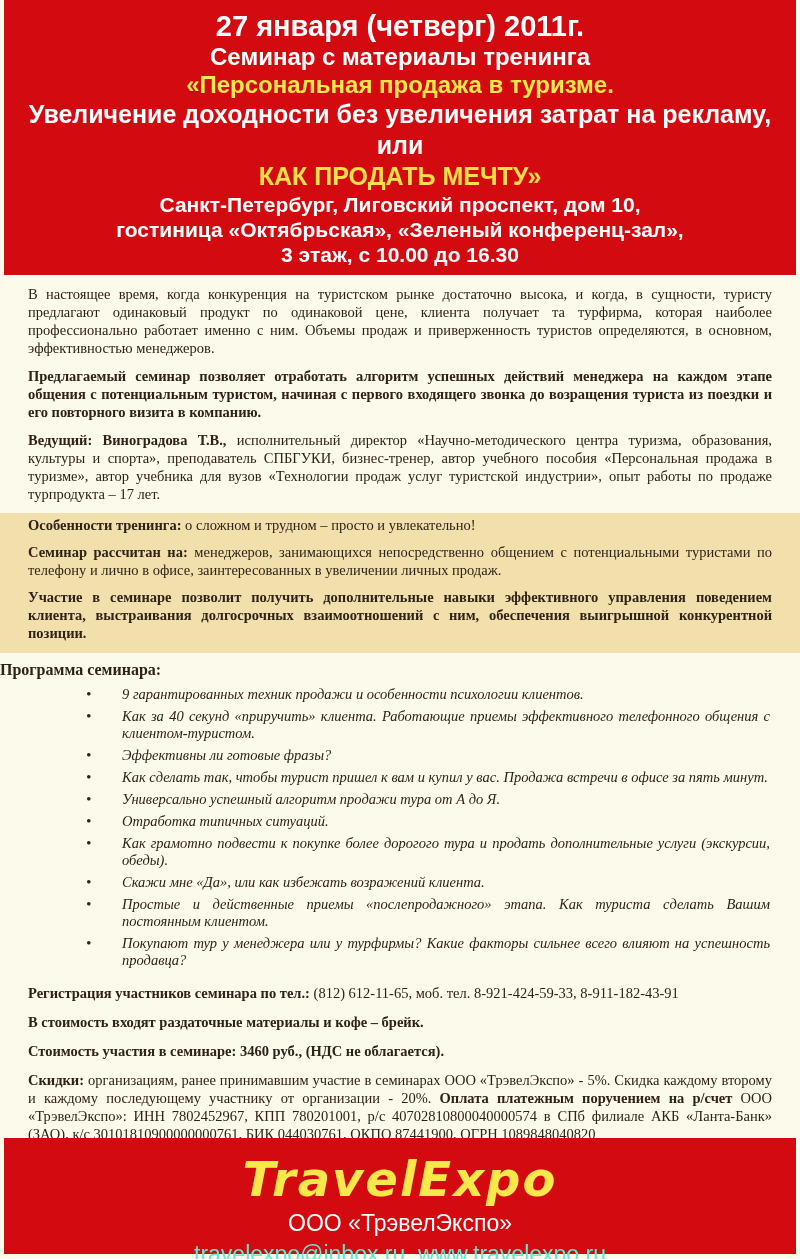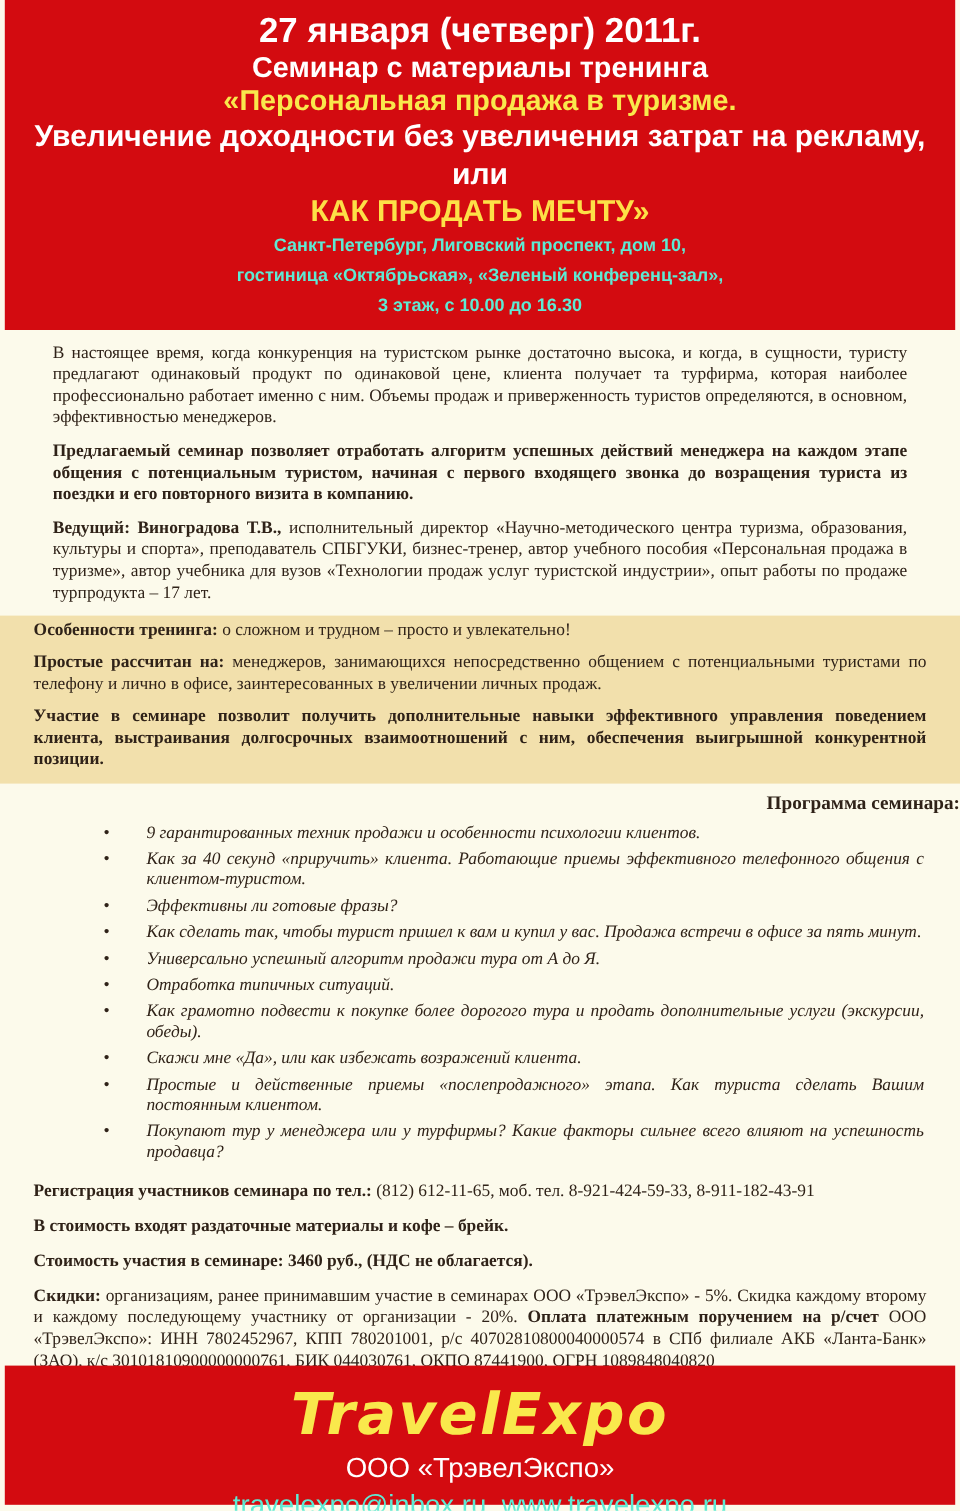--- a/index.html
+++ b/index.html
@@ -12,32 +12,32 @@
   .header{
     background:#D30B10;margin:0 4px;padding:10px 8px 8px;
     text-align:center;color:#FFFFFF;
     font-family:"Liberation Sans", sans-serif;font-weight:bold;
   }
   .h-l1{font-size:29px;line-height:33px;}
   .h-l2{font-size:24px;line-height:28px;}
   .h-l3{font-size:24px;line-height:28px;color:#F9E84C;}
   .h-l4{font-size:25px;line-height:31px;}
   .h-l5{font-size:25px;line-height:31px;color:#fde047;}
-  .h-l6{font-size:15px;line-height:25px;color:#5eead4;}
+  .h-l6{font-size:21px;line-height:25px;color:#ffffff;}
   
   .content{padding:10px 28px 0;font-size:14.5px;line-height:18px;text-align:justify;}
-  .content p{margin:0 16px 10px;}
+  .content p{margin:0 0 10px;}
   .b{font-weight:bold;}
   .highlight{
     background:#F2E0AC;margin:2px 0 0;padding:3px 28px 2px;
     font-size:14.5px;line-height:18px;text-align:justify;
   }
   .highlight p{margin:0 0 9px;}
   .program-title{
-    text-align:right;font-weight:bold;font-size:16px;margin:8px 0 7px;
+    text-align:left;font-weight:bold;font-size:16px;margin:8px 0 7px;
   }
   ul.program{
     list-style:none;margin:0;padding:0 30px 4px 122px;
     font-size:14.5px;line-height:17px;font-style:italic;
   }
   ul.program li{position:relative;margin-bottom:5px;text-align:justify;}
   ul.program li::before{
     content:"\2022";position:absolute;left:-36px;top:0;font-size:15px;
   }
   .details{padding:6px 28px 0;font-size:14.5px;line-height:18px;text-align:justify;}
@@ -69,21 +69,21 @@
 </div>
 
 <div class="content">
   <p>В настоящее время, когда конкуренция на туристском рынке достаточно высока, и когда, в сущности, туристу предлагают одинаковый продукт по одинаковой цене, клиента получает та турфирма, которая наиболее профессионально работает именно с ним. Объемы продаж и приверженность туристов определяются, в основном, эффективностью менеджеров.</p>
   <p class="b">Предлагаемый семинар позволяет отработать алгоритм успешных действий менеджера на каждом этапе общения с потенциальным туристом, начиная с первого входящего звонка до возращения туриста из поездки и его повторного визита в компанию.</p>
   <p><span class="b">Ведущий: Виноградова Т.В.,</span><span> исполнительный директор «Научно-методического центра туризма, образования, культуры и спорта», преподаватель СПБГУКИ, бизнес-тренер, автор учебного пособия «Персональная продажа в туризме», автор учебника для вузов «Технологии продаж услуг туристской индустрии», опыт работы по продаже турпродукта – 17 лет.</span></p>
 </div>
 
 <div class="highlight">
   <p><span class="b">Особенности тренинга:</span><span> о сложном и трудном – просто и увлекательно!</span></p>
-  <p><span class="b">Простые рассчитан на:</span><span> менеджеров, занимающихся непосредственно общением с потенциальными туристами по телефону и лично в офисе, заинтересованных в увеличении личных продаж.</span></p>
+  <p><span class="b">Семинар рассчитан на:</span><span> менеджеров, занимающихся непосредственно общением с потенциальными туристами по телефону и лично в офисе, заинтересованных в увеличении личных продаж.</span></p>
   <p class="b">Участие в семинаре позволит получить дополнительные навыки эффективного управления поведением клиента, выстраивания долгосрочных взаимоотношений с ним, обеспечения выигрышной конкурентной позиции.</p>
 </div>
 
 <div class="program-title">Программа семинара:</div>
 
 <ul class="program">
   <li>9 гарантированных техник продажи и особенности психологии клиентов.</li>
   <li>Как за 40 секунд «приручить» клиента. Работающие приемы эффективного телефонного общения с клиентом-туристом.</li>
   <li>Эффективны ли готовые фразы?</li>
   <li>Как сделать так, чтобы турист пришел к вам и купил у вас. Продажа встречи в офисе за пять минут.</li>

